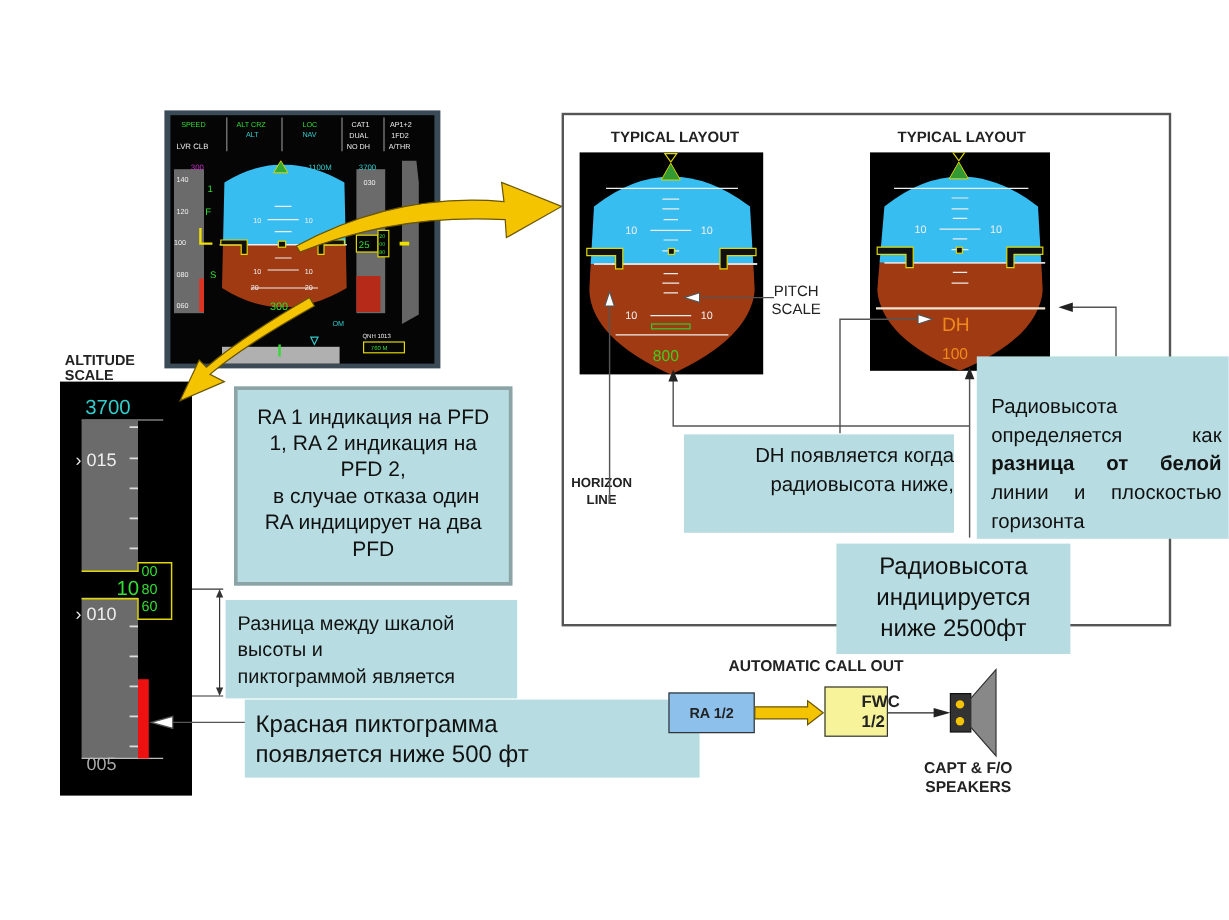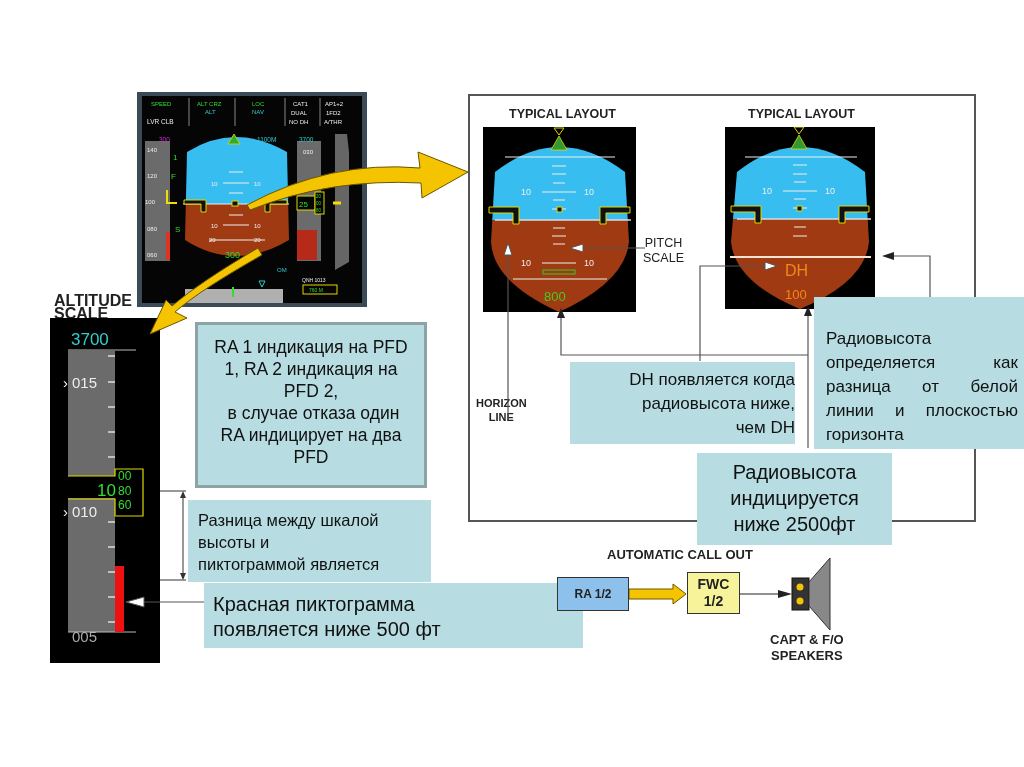--- a/index.html
+++ b/index.html
@@ -1,20 +1,20 @@
 <!DOCTYPE html>
 <html><head>
 <meta charset="utf-8">
 <style>
   html,body{margin:0;padding:0;background:#fff;}
   body{width:1024px;height:767px;position:relative;overflow:hidden;font-family:"Liberation Sans",sans-serif;}
   .abs{position:absolute;}
   .note{position:absolute;background:#b7dde2;color:#111;font-family:"Liberation Sans",sans-serif;box-sizing:border-box;}
   .note.bordered{border:3px solid #8da4a6;}
-  .caption{position:absolute;font-family:"Liberation Sans",sans-serif;font-weight:bold;color:#222;font-size:16px;text-align:center;line-height:13px;}
+  .caption{position:absolute;font-family:"Liberation Sans",sans-serif;font-weight:bold;color:#222;font-size:12px;text-align:center;line-height:13px;}
   svg text{font-family:"Liberation Sans",sans-serif;}
 </style>
 </head>
 <body>
 
 <div class="abs" style="left:137px;top:92px;width:230px;height:215px;background:#3a4a56;">
   <svg width="230" height="215" viewBox="0 0 230 215">
     <rect x="5" y="4" width="220" height="207" fill="#050505"></rect>
 
     <g stroke="#888" stroke-width="1">
@@ -279,46 +279,45 @@
   <path d="M583 244 L570 248 L583 252 Z" fill="#fff" stroke="#555"></path>
   <path d="M557 318 L561 308 L565 318 Z" fill="#222"></path>
   <path d="M804 316 L808 306 L812 316 Z" fill="#222"></path>
   <path d="M765 262 L777 266 L765 270 Z" fill="#fff" stroke="#555"></path>
   <path d="M894 252 L882 256 L894 260 Z" fill="#222"></path>
 </svg>
 
 <div class="note" style="left:570px;top:362px;width:225px;height:82px;font-size:17px;line-height:24px;text-align:right;padding-top:6px;">
   <div>DH появляется когда</div>
   <div>радиовысота ниже,</div>
-  <div>чем DH</div>
 </div>
 
 <div class="note" style="left:814px;top:297px;width:210px;height:152px;font-size:17px;line-height:24px;padding:30px 6px 0 12px;text-align:justify;">
   <div>Радиовысота</div>
   <div style="text-align-last:justify;">определяется как</div>
-  <div style="text-align-last:justify;">разница от белой</div>
+  <div style="text-align-last:justify;font-weight:bold;">разница от белой</div>
   <div style="text-align-last:justify;">линии и плоскостью</div>
   <div>горизонта</div>
 </div>
 
 <div class="note" style="left:697px;top:453px;width:195px;height:92px;font-size:20px;line-height:26px;text-align:center;padding-top:6px;">
   <div>Радиовысота</div>
   <div>индицируется</div>
   <div>ниже 2500фт</div>
 </div>
 
 <div class="caption" style="left:607px;top:548px;font-size:13px;">AUTOMATIC CALL OUT</div>
 
 <div class="abs" style="left:557px;top:577px;width:72px;height:34px;background:#8ec0ec;border:1.5px solid #333;box-sizing:border-box;display:flex;align-items:center;justify-content:center;font-weight:bold;font-size:12px;color:#222;">
   <span>RA 1/2</span>
 </div>
 <svg class="abs" style="left:629px;top:583px;" width="60" height="22">
   <path d="M0 6 L44 6 L44 1 L57 11 L44 21 L44 16 L0 16 Z" fill="#f5c400" stroke="#6a5500" stroke-width="1"></path>
 </svg>
-<div class="abs" style="left:687px;top:572px;width:53px;height:42px;background:#f7f39a;border:1.5px solid #333;box-sizing:border-box;text-align:center;font-weight:bold;font-size:14px;line-height:17px;color:#222;padding-top:3px;">
+<div class="abs" style="left:687px;top:572px;width:53px;height:42px;background:#f7f39a;border:1.5px solid #333;box-sizing:border-box;font-weight:bold;font-size:14px;line-height:17px;color:#222;padding-top:3px;padding-left:30px;">
   <div>FWC</div>
   <div>1/2</div>
 </div>
 <svg class="abs" style="left:740px;top:587px;" width="55" height="14">
   <line x1="0" y1="7" x2="40" y2="7" stroke="#222" stroke-width="1"></line>
   <path d="M38 3 L52 7 L38 11 Z" fill="#222"></path>
 </svg>
 <svg class="abs" style="left:790px;top:556px;" width="42" height="76">
   <rect x="2" y="22" width="17" height="32" fill="#333" stroke="#111"></rect>
   <circle cx="10" cy="31" r="3.5" fill="#f5c400"></circle>

